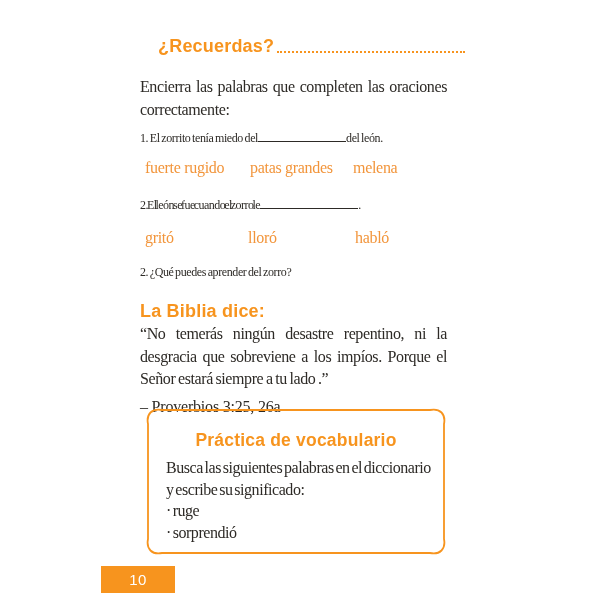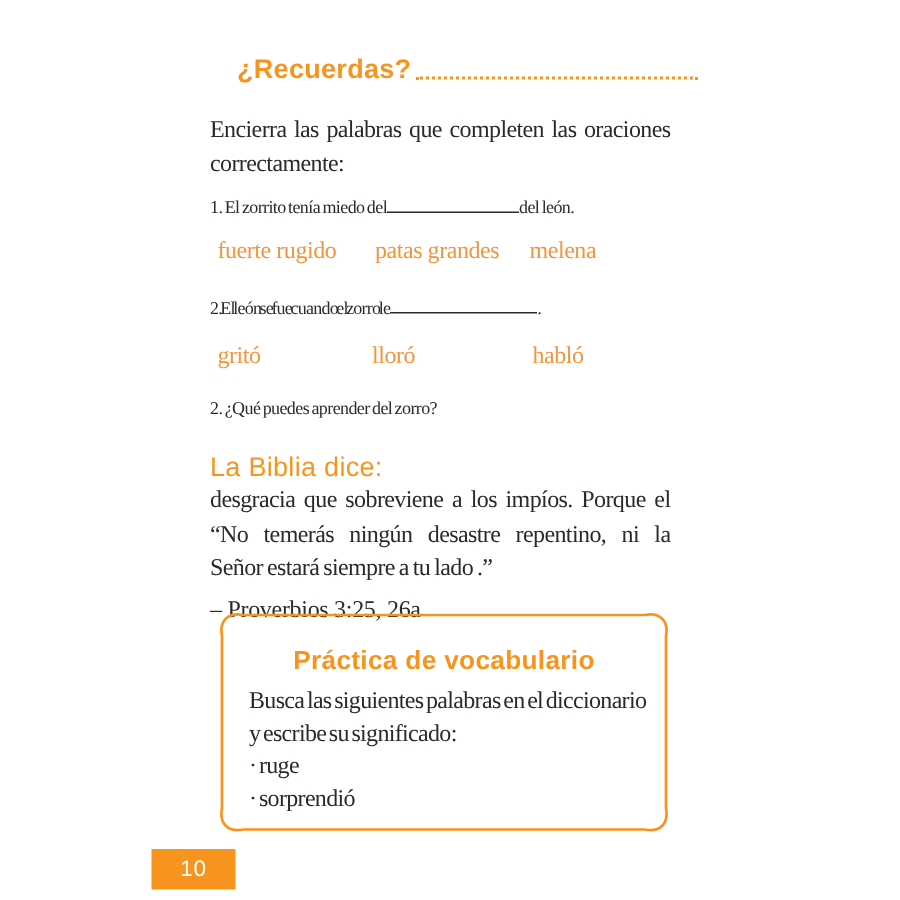--- a/index.html
+++ b/index.html
@@ -19,34 +19,34 @@
   .just{text-align:justify;text-align-last:justify;}
 
   .q-line{position:absolute;left:140px;width:320px;font-size:12px;line-height:22px;
           letter-spacing:-0.4px;word-spacing:-1px;white-space:nowrap;}
   .blank{display:inline-block;border-bottom:1.4px solid #2d2a26;height:.85em;}
   .tight{word-spacing:-3.6px;letter-spacing:-0.5px;}
 
   .opt{position:absolute;font-size:16px;color:#F2953B;letter-spacing:-0.3px;white-space:nowrap;}
 
   .bible-title{position:absolute;left:140px;top:301px;
-               font-family:"Liberation Sans", sans-serif;font-weight:normal;
+               font-family:"Liberation Sans", sans-serif;font-weight:bold;
                font-size:18px;color:#F7941E;letter-spacing:.2px;}
   .quote{top:323px;line-height:22.5px;}
   .citation{position:absolute;left:140px;top:398px;width:301px;
             font-size:16px;letter-spacing:-0.2px;}
 
   .vocab-border{position:absolute;left:146px;top:408px;width:300px;height:147px;}
   .vocab-title{position:absolute;left:146px;top:430px;width:300px;text-align:center;
                font-family:"Liberation Sans", sans-serif;font-weight:bold;
                font-size:17.5px;color:#F7941E;letter-spacing:.2px;}
   .vocab-body{position:absolute;left:166px;top:457px;width:272px;
               font-size:16px;line-height:21.5px;letter-spacing:-0.45px;word-spacing:-1.8px;}
 
-  .page-badge{position:absolute;left:101px;top:566px;width:56px;height:27px;
+  .page-badge{position:absolute;left:101px;top:566px;width:74px;height:27px;
               background:#F7941E;color:#ffffff;font-family:"Liberation Sans", sans-serif;
               font-size:15px;display:flex;align-items:center;justify-content:center;
               letter-spacing:.5px;}
 </style>
 </head>
 <body>
 
 <div class="page">
 
   <div class="head-row">
@@ -73,22 +73,22 @@
 
   <span class="opt" style="left:145px;top:229px">gritó</span>
   <span class="opt" style="left:248px;top:229px">lloró</span>
   <span class="opt" style="left:355px;top:229px">habló</span>
 
   <div class="q-line" style="top:261px">2. ¿Qué puedes aprender del zorro?</div>
 
   <div class="bible-title">La Biblia dice:</div>
 
   <div class="serif-block quote">
+    <div class="just">“No temerás ningún desastre repentino, ni la</div>
     <div class="just">desgracia que sobreviene a los impíos. Porque el</div>
-    <div class="just">“No temerás ningún desastre repentino, ni la</div>
     <div>Señor estará siempre a tu lado .”</div>
   </div>
 
   <div class="citation">– Proverbios 3:25, 26a</div>
 
   <svg class="vocab-border" viewBox="0 0 300 147">
     <path d="M 16 2
              H 284
              C 294 0, 300 6, 298 16
              V 131

